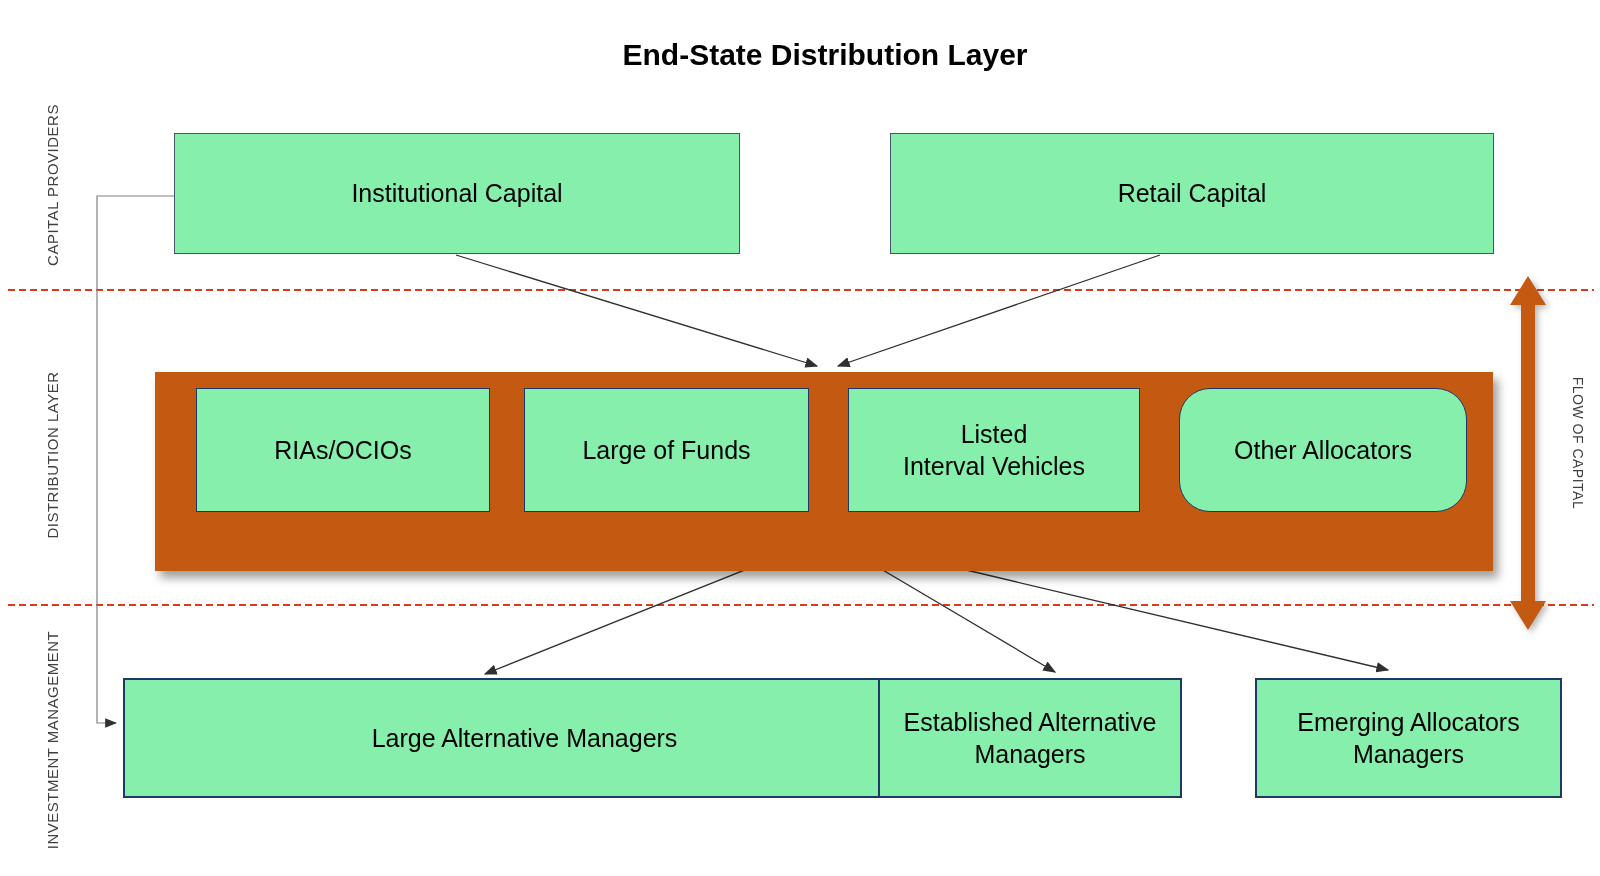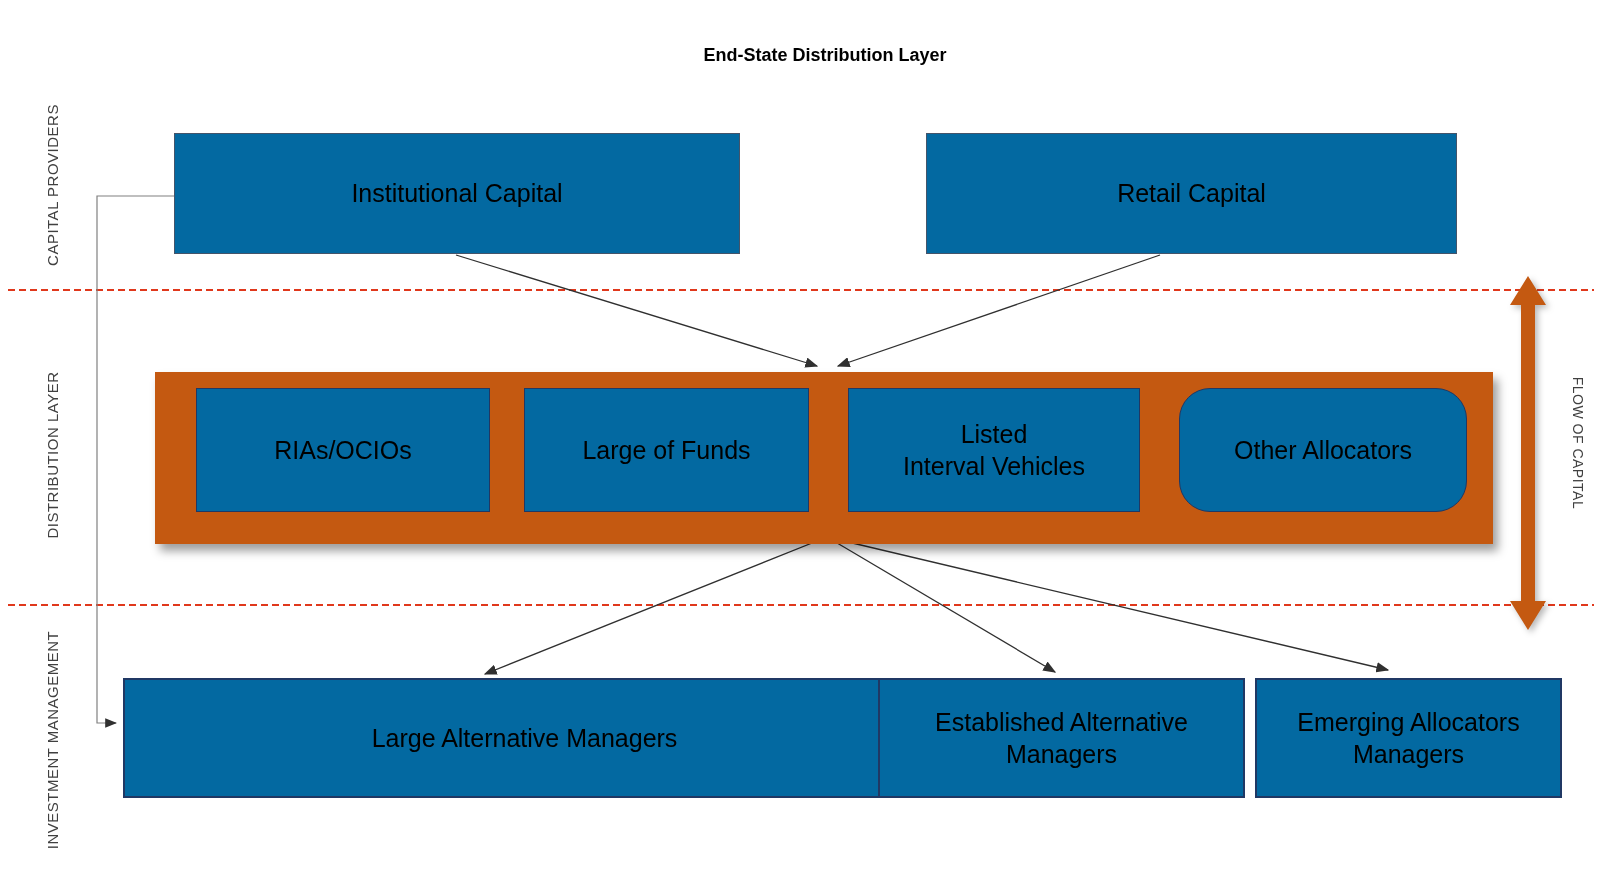--- a/index.html
+++ b/index.html
@@ -20,59 +20,59 @@
     position: absolute;
     left: 0; top: 0;
     width: 1600px; height: 876px;
     pointer-events: none;
   }
   .page-title {
     position: absolute;
     left: 825px;
     top: 55px;
     transform: translate(-50%, -50%);
-    font-size: 18px;
+    font-size: 30px;
     font-weight: 700;
     white-space: nowrap;
   }
   .side-label {
     position: absolute;
     transform: translate(-50%, -50%) rotate(-90deg);
     font-size: 15px;
     letter-spacing: 0.5px;
     color: var(--label-gray, #404040);
     white-space: nowrap;
   }
   .side-label.right {
     transform: translate(-50%, -50%) rotate(90deg);
     font-size: 14px;
   }
   .box {
     position: absolute;
-    background: #0369a1;
+    background: #86efac;
     display: flex;
     align-items: center;
     justify-content: center;
     text-align: center;
     font-size: 25px;
     line-height: 1.3;
     box-sizing: border-box;
   }
   .box.top-row {
     border: 1.5px solid var(--top-box-border, #44546A);
   }
   .box.navy {
     border: 2px solid var(--navy-border, #203864);
   }
   .band {
     position: absolute;
     left: 155px;
     top: 372px;
     width: 1338px;
-    height: 172px;
+    height: 199px;
     background: var(--band-orange, #C45911);
     box-shadow: 5px 7px 9px rgba(0,0,0,0.38);
   }
   .band .box {
     border: 1.5px solid var(--navy-border, #203864);
     top: 16px;
     height: 124px;
   }
   .prewrap { white-space: pre-line; }
   .thin-line { stroke: var(--line-dark, #303030); stroke-width: 1.3; fill: none; }
@@ -110,21 +110,21 @@
   <div class="page-title">End-State Distribution Layer</div>
 
   <div class="side-label" style="left:52px; top:185px;">CAPITAL PROVIDERS</div>
   <div class="side-label" style="left:52px; top:455px;">DISTRIBUTION LAYER</div>
   <div class="side-label" style="left:52px; top:740px;">INVESTMENT MANAGEMENT</div>
   <div class="side-label right" style="left:1578px; top:443px;">FLOW OF CAPITAL</div>
 
   <div class="box top-row" style="left:174px; top:133px; width:566px; height:121px;">
     <span>Institutional Capital</span>
   </div>
-  <div class="box top-row" style="left:890px; top:133px; width:531px; height:121px;margin-left:36px;">
+  <div class="box top-row" style="left:890px; top:133px; width:604px; height:121px;">
     <span>Retail Capital</span>
   </div>
 
   <div class="band">
     <div class="box" style="left:41px; width:294px;">
       <span>RIAs/OCIOs</span>
     </div>
     <div class="box" style="left:369px; width:285px;">
       <span>Large of Funds</span>
     </div>
@@ -133,20 +133,20 @@
 Interval Vehicles</span>
     </div>
     <div class="box" style="left:1024px; width:288px;border-radius:31px;">
       <span>Other Allocators</span>
     </div>
   </div>
 
   <div class="box navy" style="left:123px; top:678px; width:803px; height:120px;">
     <span>Large Alternative Managers</span>
   </div>
-  <div class="box navy" style="left:878px; top:678px; width:367px; height:120px; padding:8px 18px;">
+  <div class="box navy" style="left:878px; top:678px; width:304px; height:120px; padding:8px 18px;">
     <span>Established Alternative Managers</span>
   </div>
   <div class="box navy" style="left:1255px; top:678px; width:307px; height:120px; padding:0 6px;">
     <span>Emerging Allocators Managers</span>
   </div>
 
 </div>
 
 </body></html>

